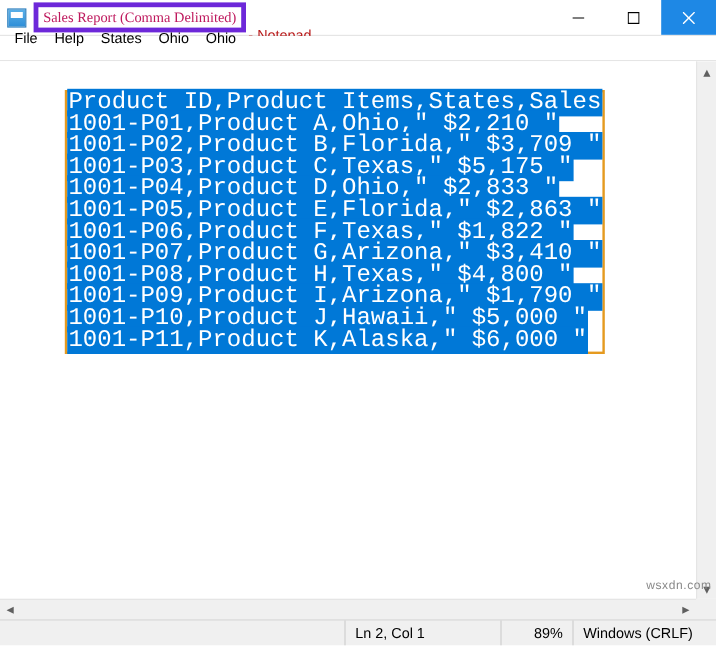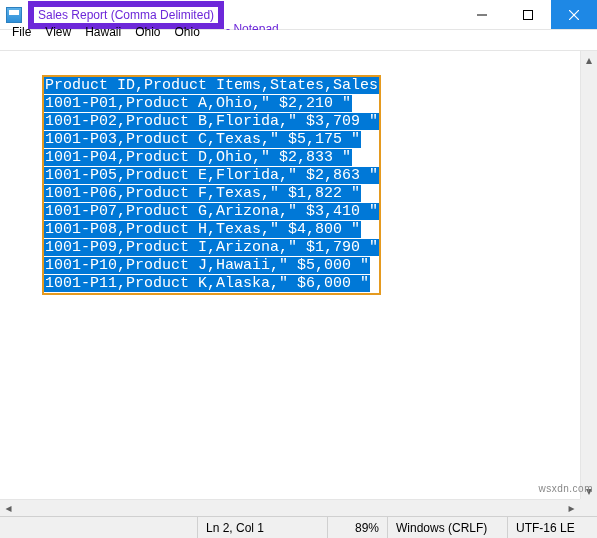--- a/index.html
+++ b/index.html
@@ -25,47 +25,48 @@
     width: 16px; height: 16px;
     background: linear-gradient(#5bb0e8,#2e8fd8);
     border: 1px solid #2b7fbf;
     margin-right: 6px;
     position: relative;
   }
   .app-icon::after{
     content:"";position:absolute;top:2px;left:2px;right:2px;bottom:7px;background:#fff;
   }
   .title-highlight {
-    border: 6px solid #6d28d9;
+    border: 4px solid #6d28d9;
     padding: 1px 4px;
-    color: #6d28d9;
+    color: #be185d;
     font-size: 12px;
+    font-family: Liberation Serif, serif;
   }
-  .title-rest { color:#6d28d9; font-size:12px; margin-left:2px;margin-top:28px;}
+  .title-rest { color:#b91c1c; font-size:12px; margin-left:2px;margin-top:28px;}
   .win-controls { margin-left:auto; display:flex; height:100%; }
   .win-btn {
     width: 46px; height:100%;
     display:flex; align-items:center; justify-content:center;
     color:#000; font-size:10px; font-family:"Segoe UI Symbol",sans-serif;
   }
   .win-btn.close { background:#1e88e5; color:#fff;}
   .win-btn.max {}
   .win-btn.min {}
   .win-btn svg { width:10px; height:10px; }
   .menubar {
     height:20px; display:flex; align-items:center; gap:2px;
     padding:2px 4px 18px 6px; background:#fff; border-bottom:1px solid #e5e5e5;
   }
   .menu-item { padding:2px 6px; color:#000; }
   .content-wrap { flex:1; position:relative; background:#fff; overflow:hidden;}
   .text-area {
     position:absolute; top:0; left:0; right:17px; bottom:17px;
     padding:6px 6px;
     font-family: Consolas, "Courier New", monospace;
-    font-size: 15px;
+    font-size: 20px;
     line-height: 18px;
     white-space: pre;
     color:#000;
     overflow:hidden;
   }
   .sel-box {
     display:inline-block;
     border:2px solid #e59a1f;
     padding:0;
   }
@@ -126,22 +127,22 @@
       <svg viewBox="0 0 10 10">
           <line x1="0" y1="0" x2="10" y2="10" stroke="#fff" stroke-width="1.2"></line>
           <line x1="10" y1="0" x2="0" y2="10" stroke="#fff" stroke-width="1.2"></line>
         </svg>
     </div>
   </div>
 </div>
 
 <div class="menubar">
   <span class="menu-item">File</span>
-  <span class="menu-item">View</span>
-  <span class="menu-item">Hawaii</span>
+  <span class="menu-item">Help</span>
+  <span class="menu-item">States</span>
   <span class="menu-item">Ohio</span>
   <span class="menu-item">Ohio</span>
 </div>
 
 <div class="content-wrap">
   <div class="text-area">
     <span class="sel-box" id="sel-box"><span class="sel-line"><span class="hl">Product ID,Product Items,States,Sales</span></span><span class="sel-line"><span class="hl">1001-P01,Product A,Ohio," $2,210 "</span></span><span class="sel-line"><span class="hl">1001-P02,Product B,Florida," $3,709 "</span></span><span class="sel-line"><span class="hl">1001-P03,Product C,Texas," $5,175 "</span></span><span class="sel-line"><span class="hl">1001-P04,Product D,Ohio," $2,833 "</span></span><span class="sel-line"><span class="hl">1001-P05,Product E,Florida," $2,863 "</span></span><span class="sel-line"><span class="hl">1001-P06,Product F,Texas," $1,822 "</span></span><span class="sel-line"><span class="hl">1001-P07,Product G,Arizona," $3,410 "</span></span><span class="sel-line"><span class="hl">1001-P08,Product H,Texas," $4,800 "</span></span><span class="sel-line"><span class="hl">1001-P09,Product I,Arizona," $1,790 "</span></span><span class="sel-line"><span class="hl">1001-P10,Product J,Hawaii," $5,000 "</span></span><span class="sel-line"><span class="hl">1001-P11,Product K,Alaska," $6,000 "</span></span></span>
   </div>
   <div class="scroll-v">
     <div class="scroll-arrow">▴</div>
@@ -155,14 +156,13 @@
   </div>
   <div class="scroll-corner"></div>
   <div class="watermark">wsxdn.com</div>
 </div>
 
 <div class="statusbar">
   <div class="status-spacer"></div>
   <div class="status-cell" style="width:130px">Ln 2, Col 1</div>
   <div class="status-cell" style="width:60px;justify-content:flex-end">89%</div>
   <div class="status-cell" style="width:120px">Windows (CRLF)</div>
-  <div class="status-cell" style="width:90px">UTF-16 LE</div>
 </div>
 
 </body></html>

